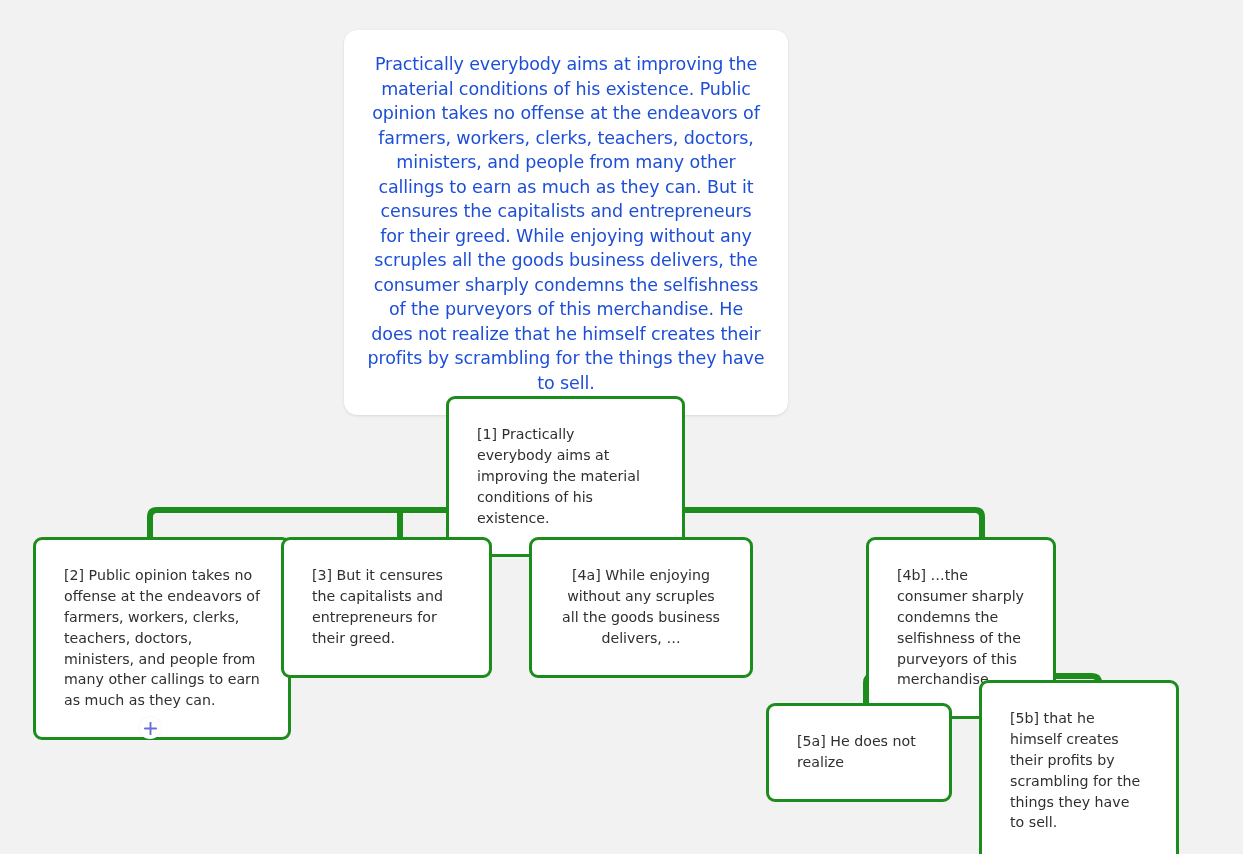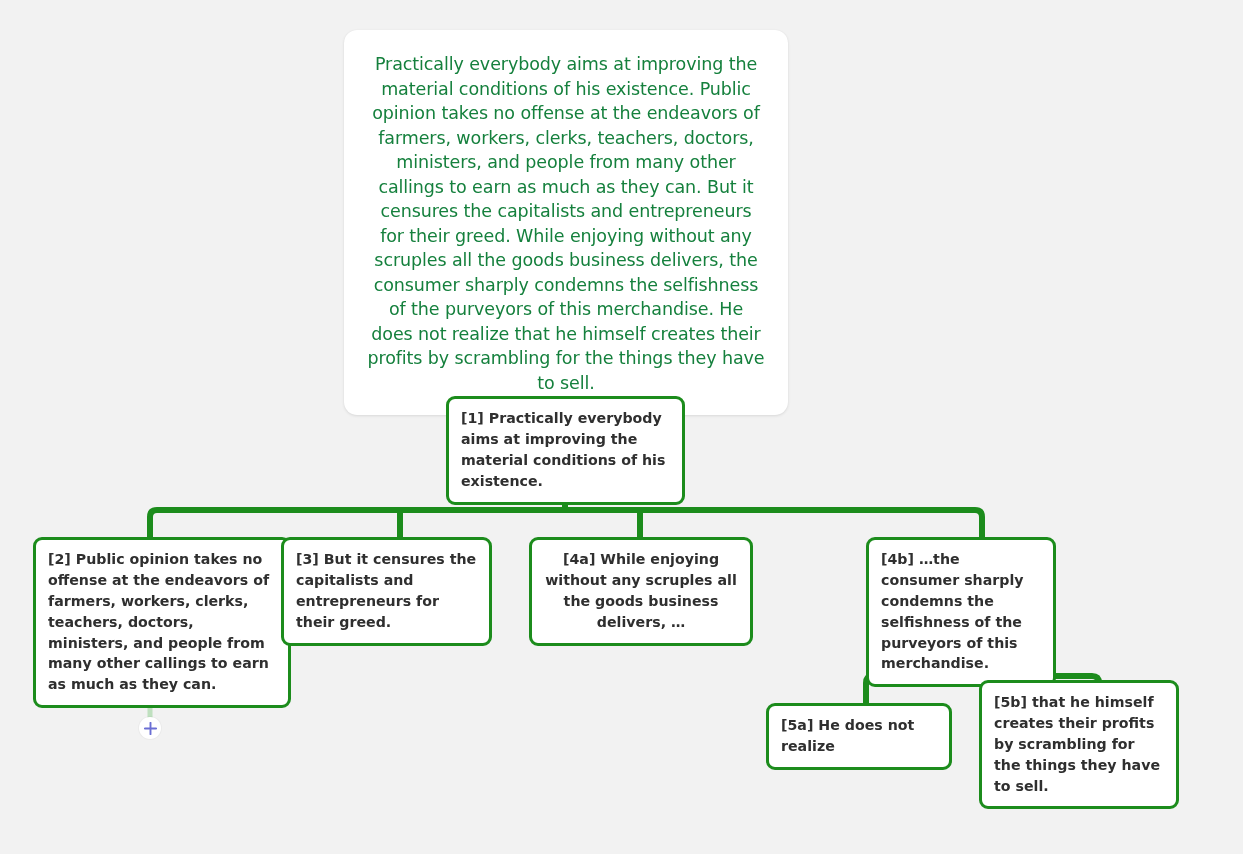--- a/index.html
+++ b/index.html
@@ -40,41 +40,40 @@
     background: #ffffff;
     border-radius: 13px;
     padding: 22px 22px 20px 22px;
     box-shadow: 0 1px 3px rgba(0,0,0,0.10), 0 0 1px rgba(0,0,0,0.06);
     text-align: center;
   }
   .quote-text {
     font-family: "DejaVu Sans", sans-serif;
     font-size: 17.5px;
     line-height: 1.40;
-    color: #15803d;
+    color: #1d4ed8;
     letter-spacing: -0.1px;
     margin: 0;
   }
 
   
   .node {
     position: absolute;
     box-sizing: border-box;
     background: #ffffff;
     border: 3px solid #1c8c1c;
     border-radius: 9px;
     padding: 9px 12px 10px 12px;
   }
   .node-text {
     font-family: "DejaVu Sans", sans-serif;
     font-size: 14.2px;
     line-height: 1.47;
     color: #2f2f2f;
-    margin: 0;
-    font-weight: bold;
+    margin: 16px;
   }
 
   
   .add-button {
     position: absolute;
     width: 22px;
     height: 22px;
     border-radius: 50%;
     background: #ffffff;
     display: flex;

